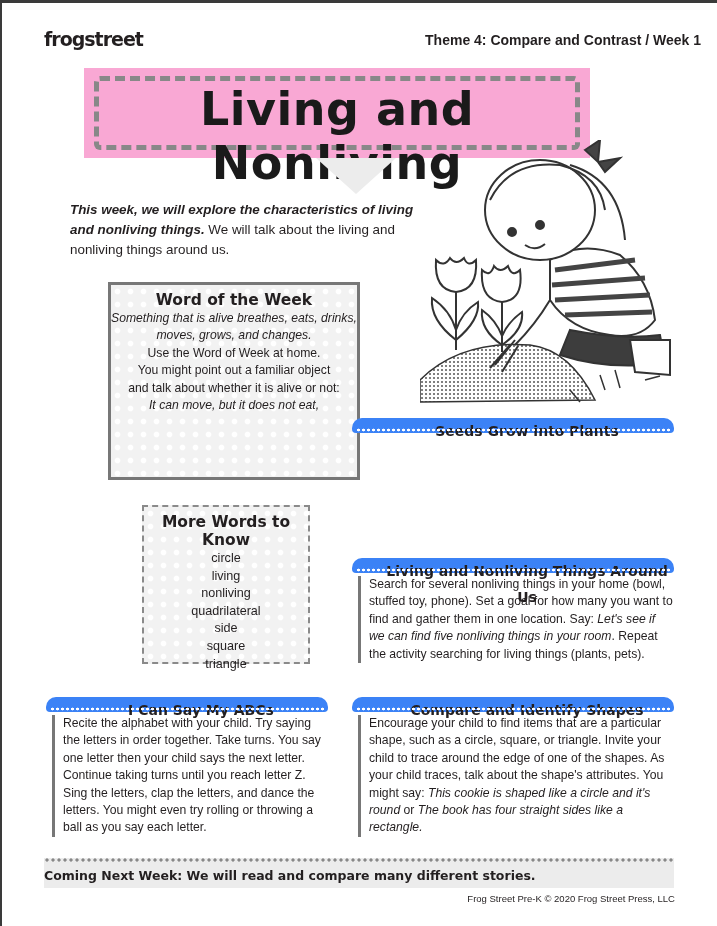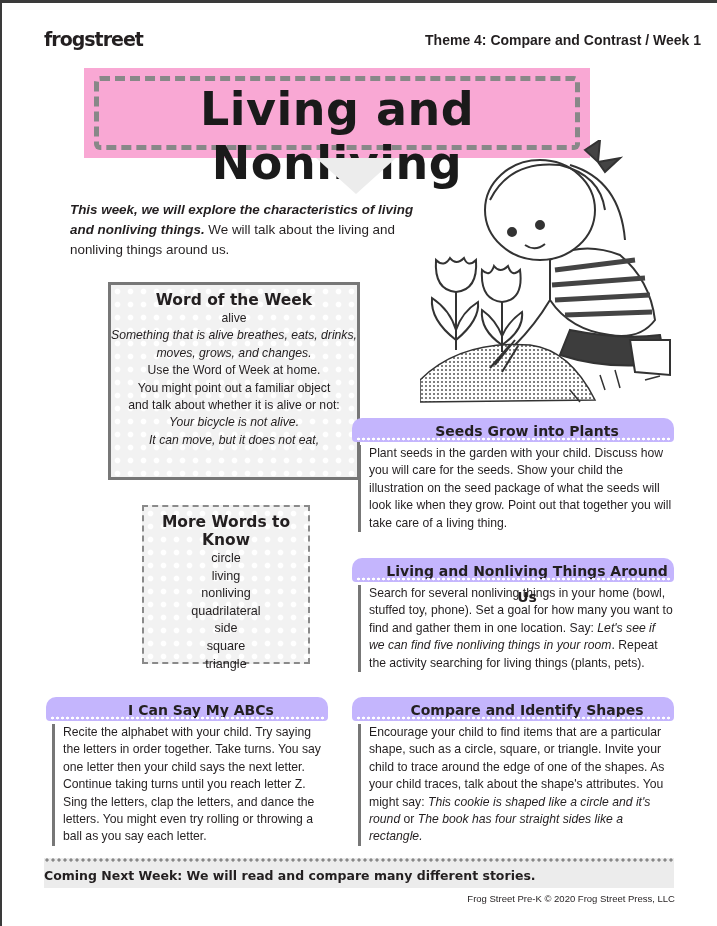--- a/index.html
+++ b/index.html
@@ -65,21 +65,21 @@
     font-family: "DejaVu Sans", sans-serif; font-weight: bold;
     font-size: 15.5px; margin-top: 6px; margin-bottom: 1px;
   }
   .box-line { font-family: "Liberation Sans", sans-serif; font-size: 12.2px; line-height: 17.4px; }
   .box-line.it { font-style: italic; }
   .mwtk .box-line { font-size: 12.6px; line-height: 17.6px; }
 
   
   .section { position: absolute; }
   .sec-head {
-    height: 24px; border-radius: 10px 10px 4px 4px; background: #c4b5fd;
+    height: 15px; border-radius: 10px 10px 4px 4px; background: #3b82f6;
     text-align: center; position: relative;
     font-family: "DejaVu Sans", sans-serif; font-weight: bold; font-size: 14px;
     line-height: 26px; color: #231f20; padding-left: 28px;
   }
   .sec-head::after {
     content: ""; position: absolute; left: 4px; right: 4px; bottom: 1px; height: 4px;
     background-image: radial-gradient(circle, #ffffff 1.3px, transparent 1.6px);
     background-size: 5px 4px;
   }
   .sec-body {
@@ -177,44 +177,41 @@
       <line x1="180" y1="235" x2="185" y2="250"></line>
         <line x1="195" y1="230" x2="200" y2="248"></line>
       <line x1="225" y1="240" x2="240" y2="236"></line>
         <line x1="150" y1="250" x2="160" y2="262"></line>
     </g>
   </svg>
 </div>
 
 <div class="pattern-box wotw">
   <div class="box-title">Word of the Week</div>
-  <div class="box-line">alive</div>
   <div class="box-line it">Something that is alive breathes, eats, drinks,</div>
   <div class="box-line it">moves, grows, and changes.</div>
   <div class="box-line">Use the Word of Week at home.</div>
   <div class="box-line">You might point out a familiar object</div>
   <div class="box-line">and talk about whether it is alive or not:</div>
-  <div class="box-line it">Your bicycle is not alive.</div>
   <div class="box-line it">It can move, but it does not eat,</div>
 </div>
 
 <div class="pattern-box mwtk">
   <div class="box-title">More Words to Know</div>
   <div class="box-line">circle</div>
   <div class="box-line">living</div>
   <div class="box-line">nonliving</div>
   <div class="box-line">quadrilateral</div>
   <div class="box-line">side</div>
   <div class="box-line">square</div>
   <div class="box-line">triangle</div>
 </div>
 
 <div class="section s-seeds">
   <div class="sec-head">Seeds Grow into Plants</div>
-  <div class="sec-body">Plant seeds in the garden with your child. Discuss how you will care for the seeds. Show your child the illustration on the seed package of what the seeds will look like when they grow. Point out that together you will take care of a living thing.</div>
 </div>
 
 <div class="section s-around">
   <div class="sec-head">Living and Nonliving Things Around Us</div>
   <div class="sec-body">
     <span>Search for several nonliving things in your home (bowl, stuffed toy, phone). Set a goal for how many you want to find and gather them in one location. Say: </span><i>Let's see if we can find five nonliving things in your room</i><span>. Repeat the activity searching for living things (plants, pets).</span>
   </div>
 </div>
 
 <div class="section s-abc">

